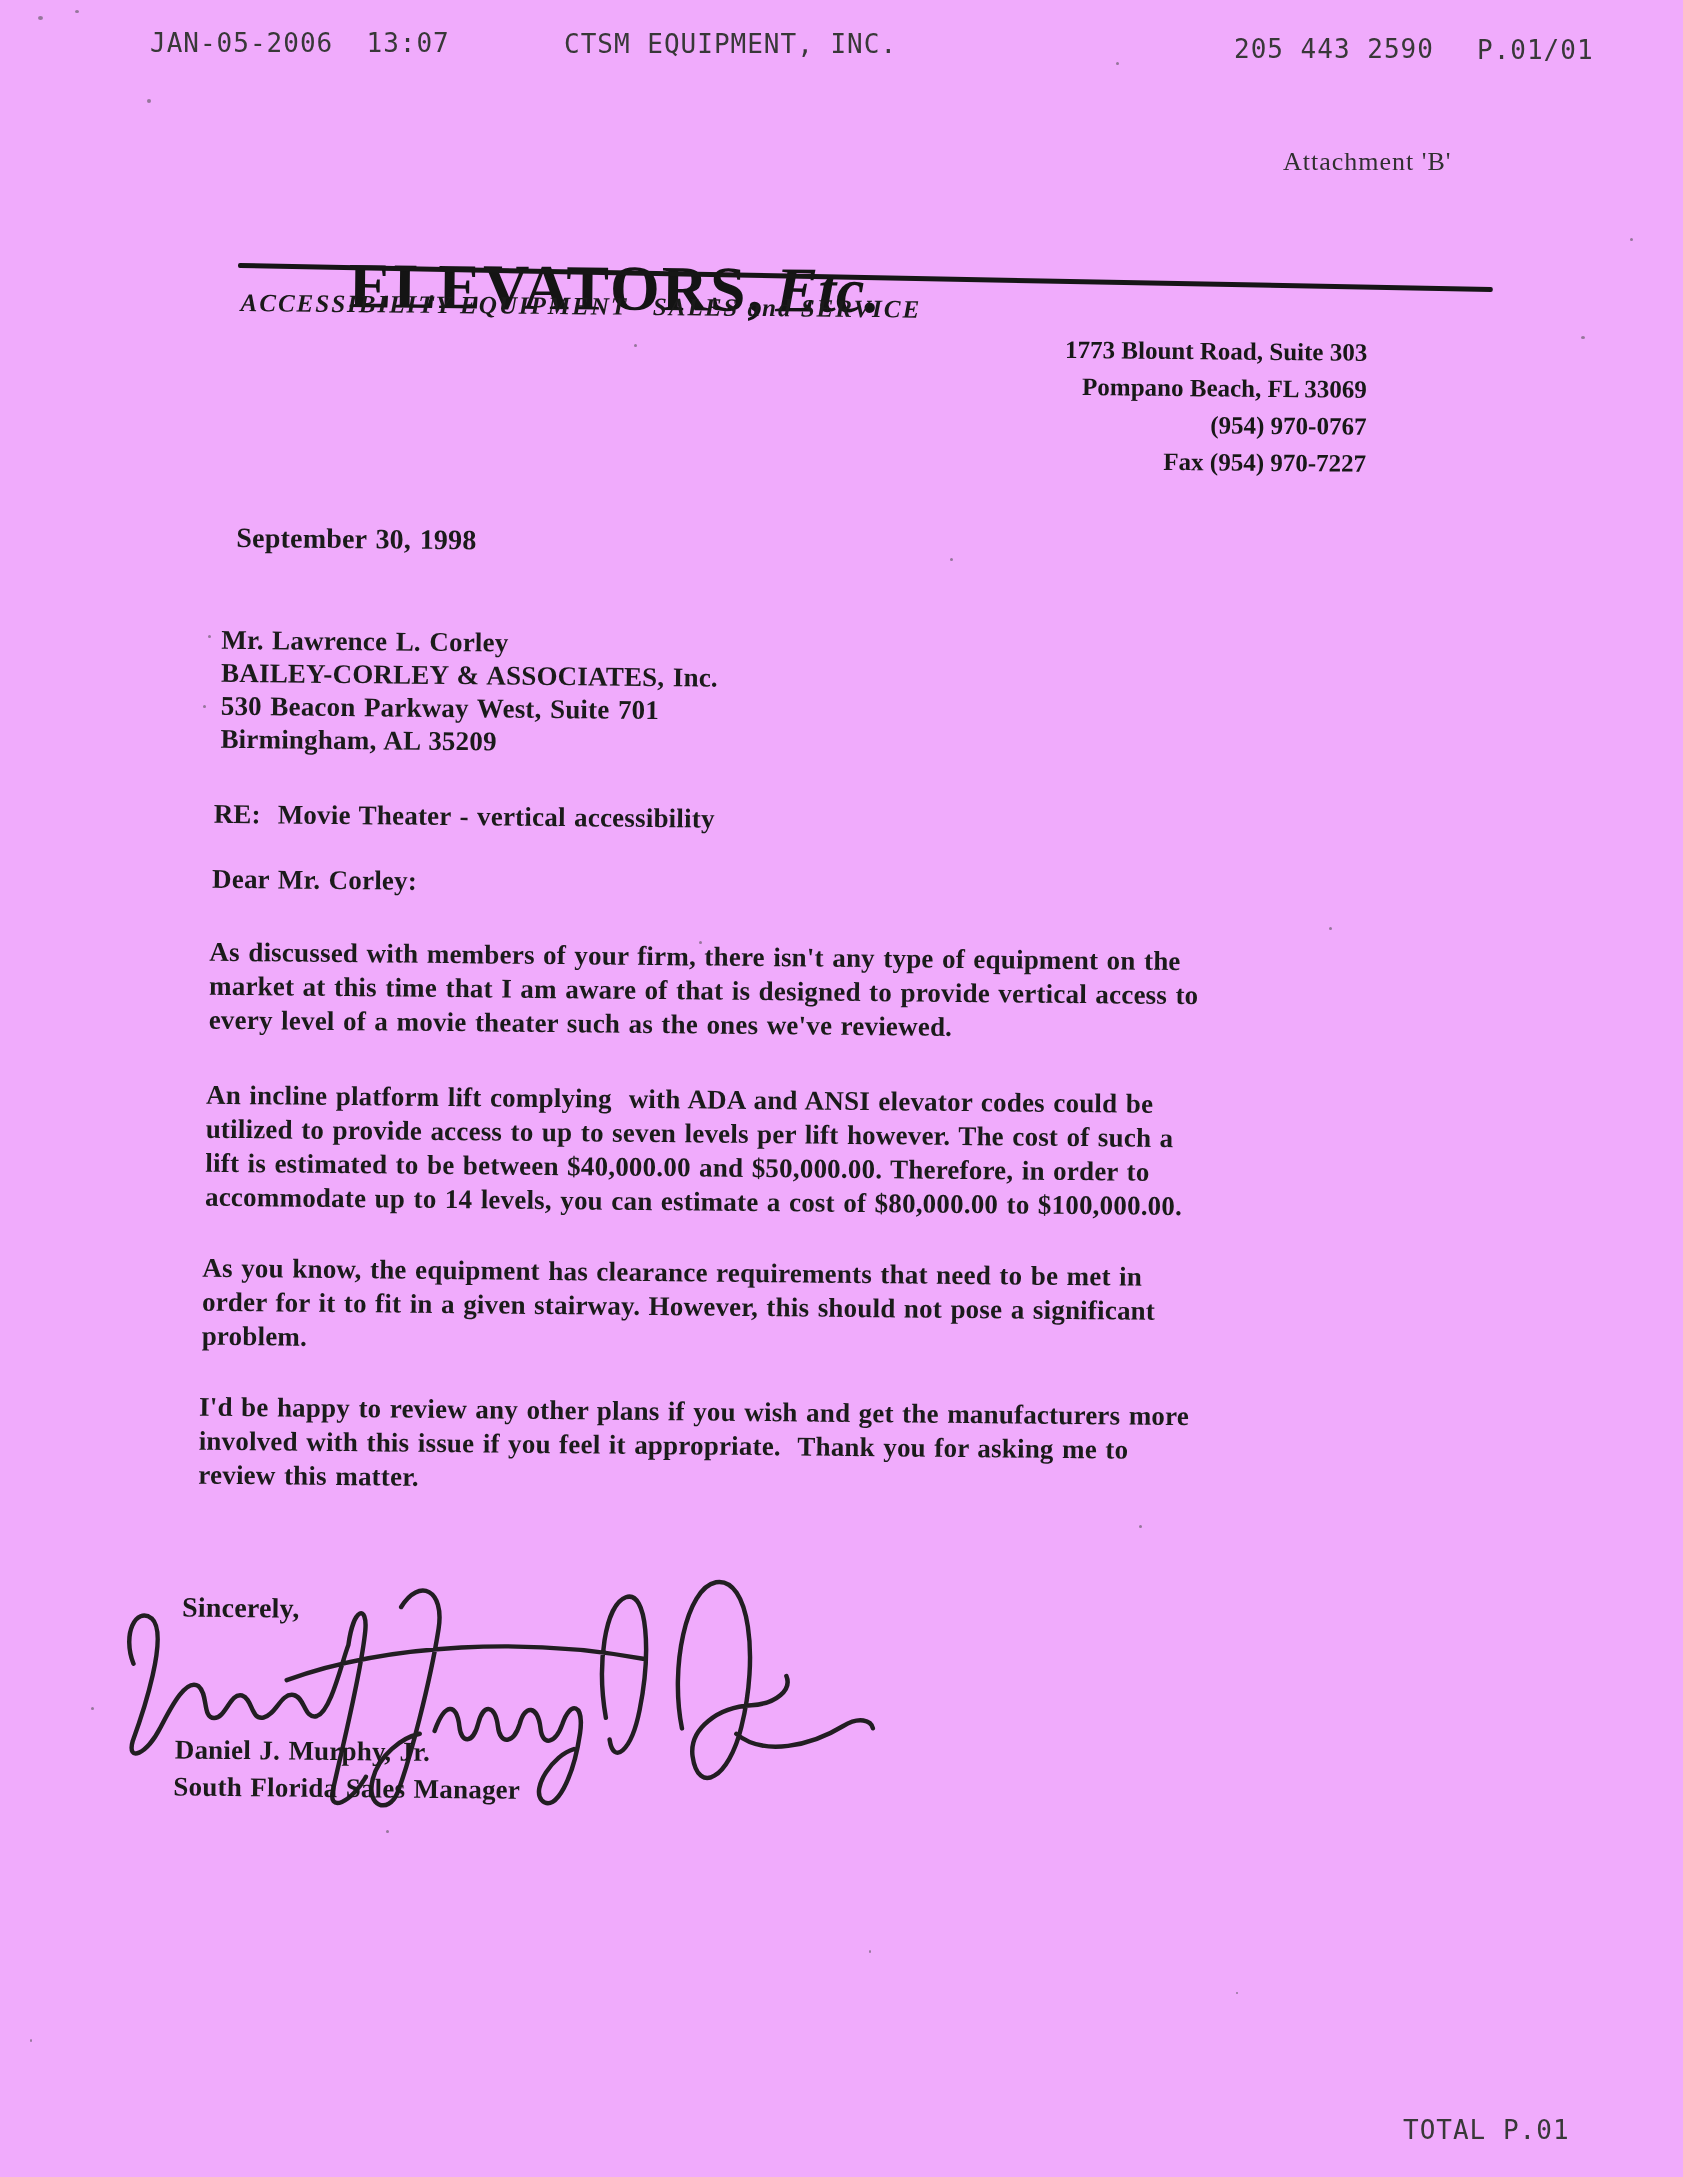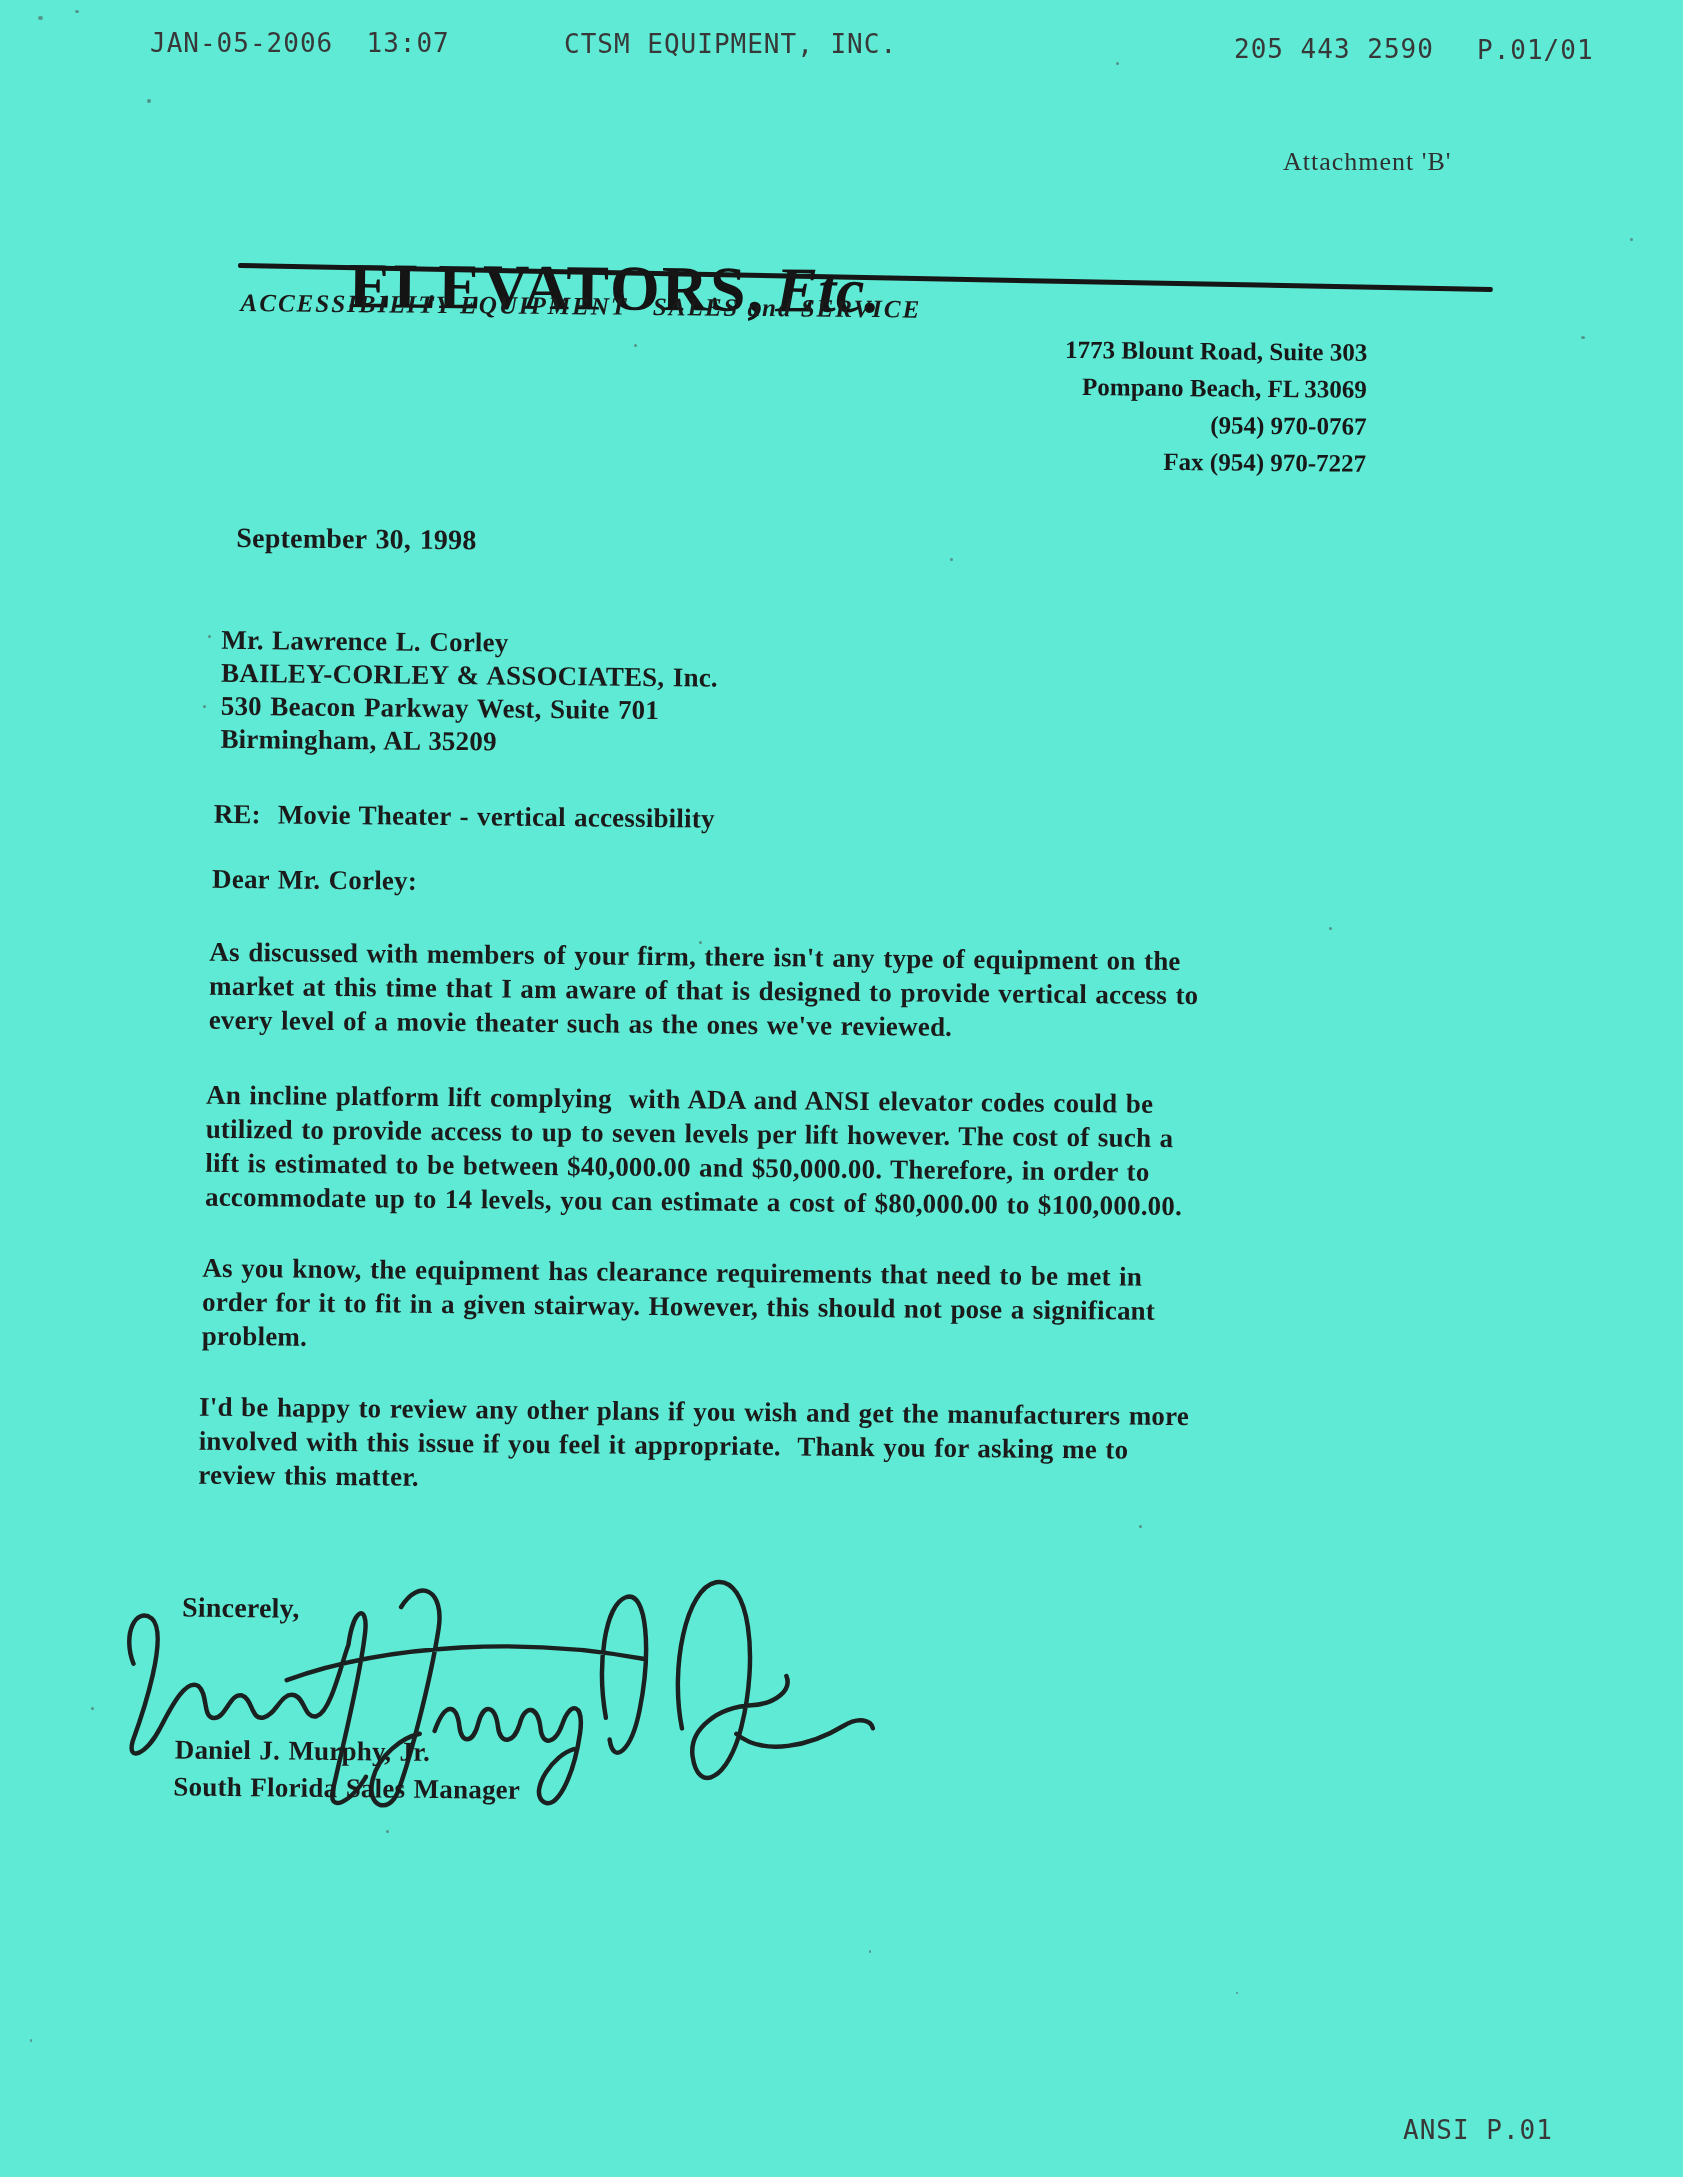--- a/index.html
+++ b/index.html
@@ -1,19 +1,19 @@
 <!DOCTYPE html>
 <html><head>
 <meta charset="utf-8">
 <style>
   html,body{margin:0;padding:0;background:#ffffff;}
   .page{
     position:relative;
     width:1683px;height:2177px;
-    background:#5eead4;
+    background:#f0abfc;
     overflow:hidden;
     font-family:"Liberation Serif","DejaVu Serif",serif;
     color:#1b1b1b;
   }
   .abs{position:absolute;}
   .mono{
     font-family:"DejaVu Sans Mono","Liberation Mono",monospace;
     font-size:26px;color:#383838;letter-spacing:1px;white-space:pre;
   }
   
@@ -131,21 +131,21 @@
                M 508 170 C 498 116, 506 56, 527 48 C 549 40, 553 104, 542 162 C 534 204, 516 218, 512 192
                M 585 180 C 572 118, 588 38, 618 32 C 652 26, 662 108, 645 178 C 633 230, 602 248, 596 208
                C 592 180, 622 158, 655 156 C 680 154, 696 140, 690 126
                M 640 185 C 668 208, 716 196, 748 176 C 764 166, 776 170, 778 178"></path>
     </svg>
 
     <div class="abs body-text" style="left:189px;top:1735px;">Daniel J. Murphy, Jr.</div>
     <div class="abs body-text" style="left:188px;top:1772px;">South Florida Sales Manager</div>
   </div>
 
-  <div class="abs mono" style="left:1403px;top:2115px;">ANSI P.01</div>
+  <div class="abs mono" style="left:1403px;top:2115px;">TOTAL P.01</div>
 
   <div class="speck" style="left:38px;top:16px;width:5px;height:4px;"></div>
   <div class="speck" style="left:75px;top:10px;width:4px;height:3px;"></div>
   <div class="speck" style="left:147px;top:99px;width:4px;height:4px;"></div>
   <div class="speck" style="left:1116px;top:62px;width:3px;height:3px;"></div>
   <div class="speck" style="left:950px;top:558px;width:3px;height:3px;"></div>
   <div class="speck" style="left:634px;top:344px;width:3px;height:3px;"></div>
   <div class="speck" style="left:1581px;top:336px;width:4px;height:3px;"></div>
   <div class="speck" style="left:1630px;top:238px;width:3px;height:3px;"></div>
   <div class="speck" style="left:208px;top:635px;width:3px;height:3px;"></div>

